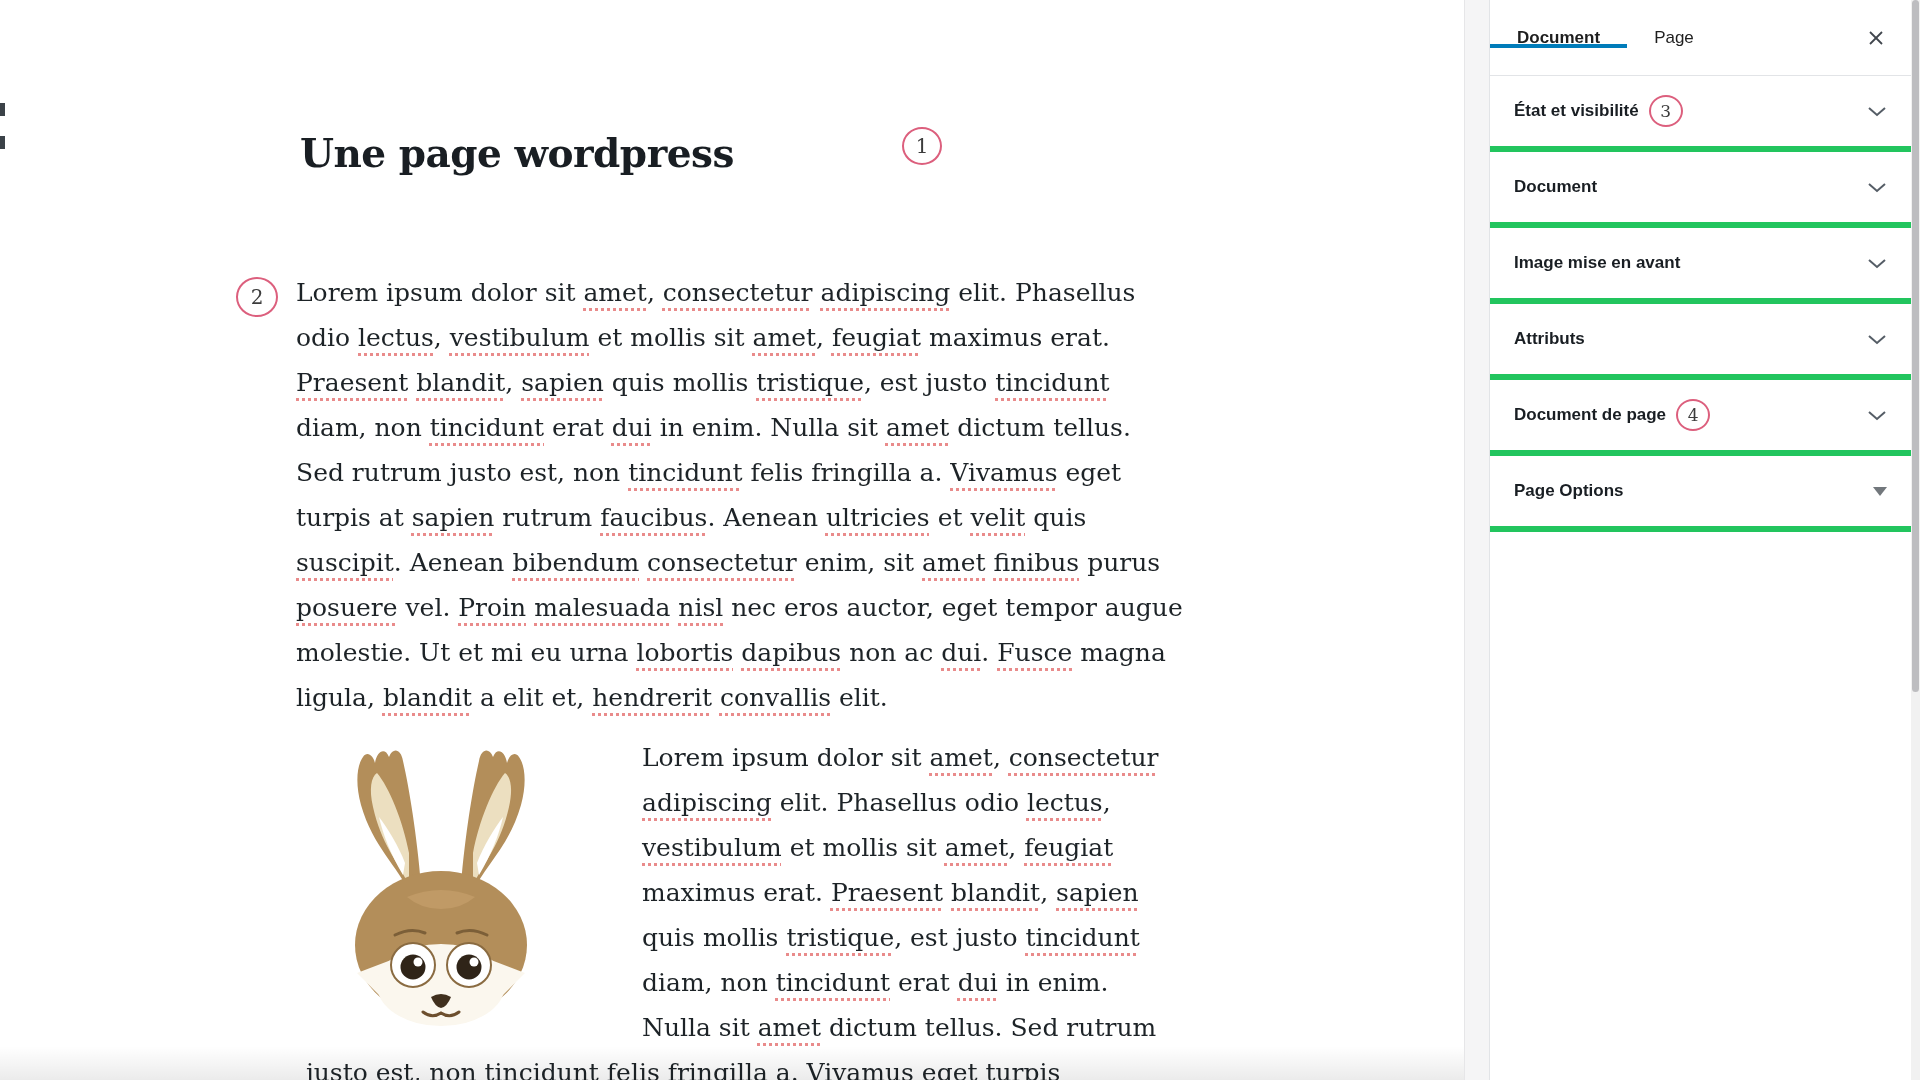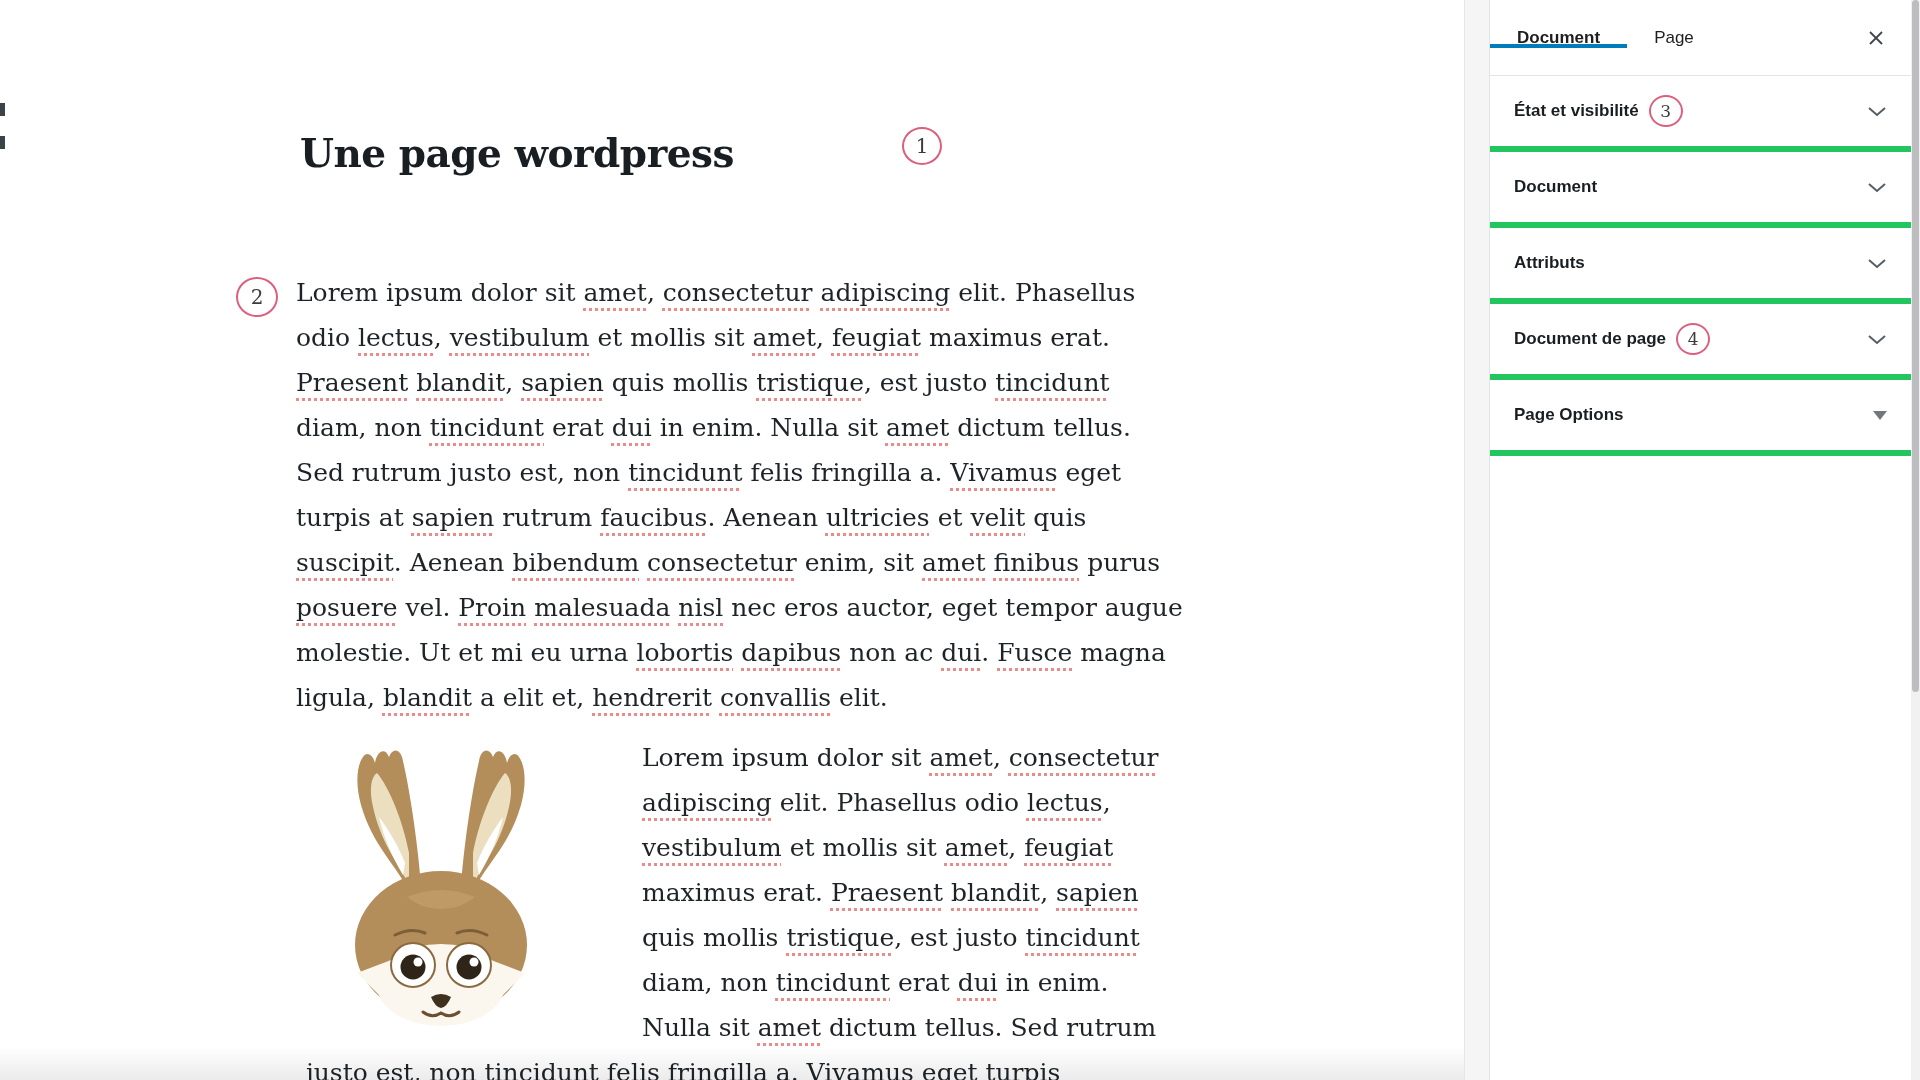--- a/index.html
+++ b/index.html
@@ -135,20 +135,27 @@
     </div>
 
     <div class="panel">
       <span class="panel-label">Document</span>
       <span class="panel-spacer"></span>
       <svg class="chev" width="20" height="11" viewBox="0 0 20 11">
         <polyline points="2,2 10,9 18,2" fill="none" stroke="#555d66" stroke-width="2"></polyline>
       </svg>
     </div>
 
+    <div class="panel">
+      <span class="panel-label">Image mise en avant</span>
+      <span class="panel-spacer"></span>
+      <svg class="chev" width="20" height="11" viewBox="0 0 20 11">
+        <polyline points="2,2 10,9 18,2" fill="none" stroke="#555d66" stroke-width="2"></polyline>
+      </svg>
+    </div>
 
     <div class="panel">
       <span class="panel-label">Attributs</span>
       <span class="panel-spacer"></span>
       <svg class="chev" width="20" height="11" viewBox="0 0 20 11">
         <polyline points="2,2 10,9 18,2" fill="none" stroke="#555d66" stroke-width="2"></polyline>
       </svg>
     </div>
 
     <div class="panel">

